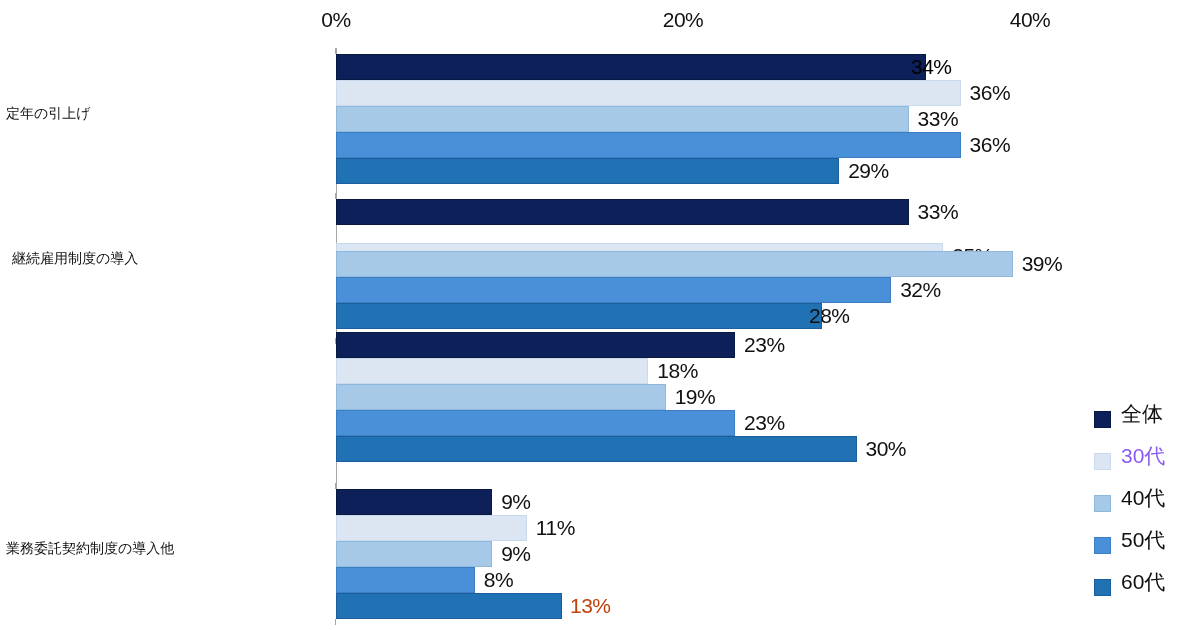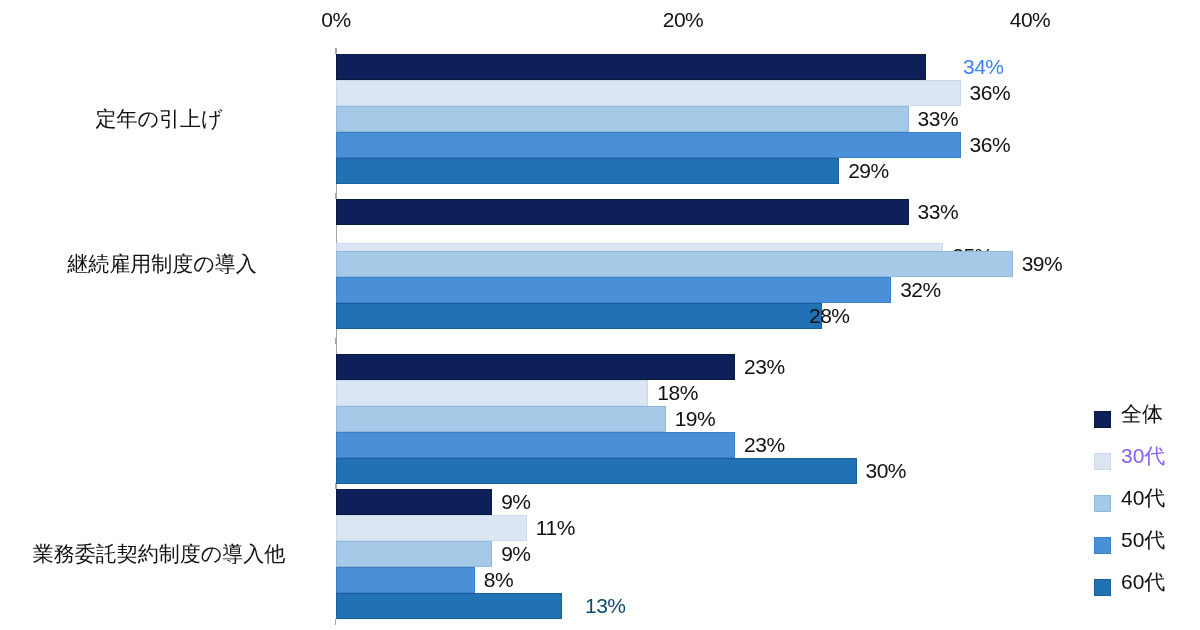--- a/index.html
+++ b/index.html
@@ -93,25 +93,26 @@
     font-size: 21px;
     color: #111111;
     white-space: nowrap;
     letter-spacing: -0.5px;
   }
 
   
   .cat-label {
     position: absolute;
     right: 18px;
-    font-size: 21px;
-    color: #111111;
-    white-space: nowrap;
-    text-align: center;
+    font-size: 14px;
+    color: #111111;
+    white-space: nowrap;
+    text-align: left;
     letter-spacing: 0px;
+    margin-left: 6px;
   }
 
   
   .legend {
     position: absolute;
     left: 1094px;
     top: 386px;
     width: 104px;
   }
   .legend-item {
@@ -148,21 +149,21 @@
       <div class="axis-tick-label" style="left: 683px;">20%</div>
       <div class="axis-tick-label" style="left: 1030px;">40%</div>
     </div>
 
   <div class="axis-line" style="left: 336px; background: rgb(166, 166, 166);"></div>
 
   <div class="plot" style="left: 336px; top: 54px;">
       <div class="group" style="top: 0px; height: 130px;">
         <div class="bar-row" style="top: 0px; width: 100%;">
           <div class="bar s0" title="全体 定年の引上げ" style="width: 589.9px; background: rgb(13, 32, 89);"></div>
-          <div class="bar-value" style="left: 627px; color: #3b82f6;">34%</div>
+          <div class="bar-value" style="left: 575px; color: #000000;">34%</div>
         </div>
         <div class="bar-row" style="top: 26px; width: 100%;">
           <div class="bar s1" title="30代 定年の引上げ" style="width: 624.6px; background: rgb(220, 230, 242);"></div>
           <div class="bar-value" style="left: 633.6px; color: rgb(17, 17, 17);">36%</div>
         </div>
         <div class="bar-row" style="top: 52px; width: 100%;">
           <div class="bar s2" title="40代 定年の引上げ" style="width: 572.55px; background: rgb(166, 201, 232);"></div>
           <div class="bar-value" style="left: 581.55px; color: rgb(17, 17, 17);">33%</div>
         </div>
         <div class="bar-row" style="top: 78px; width: 100%;">
@@ -189,21 +190,21 @@
         </div>
         <div class="bar-row" style="top: 78px; width: 100%;">
           <div class="bar s3" title="50代 継続雇用制度の導入" style="width: 555.2px; background: rgb(74, 144, 217);"></div>
           <div class="bar-value" style="left: 564.2px; color: rgb(17, 17, 17);">32%</div>
         </div>
         <div class="bar-row" style="top: 104px; width: 100%;">
           <div class="bar s4" title="60代 継続雇用制度の導入" style="width: 485.8px; background: rgb(33, 113, 181);"></div>
           <div class="bar-value" style="left: 473px; color: rgb(17, 17, 17);">28%</div>
         </div>
       </div>
-      <div class="group" style="top: 300px; height: 130px;">
+      <div class="group" style="top: 278px; height: 130px;">
         <div class="bar-row" style="top: 0px; width: 100%;">
           <div class="bar s0" title="全体 定年の廃止" style="width: 399.05px; background: rgb(13, 32, 89);"></div>
           <div class="bar-value" style="left: 408.05px; color: rgb(17, 17, 17);">23%</div>
         </div>
         <div class="bar-row" style="top: 26px; width: 100%;">
           <div class="bar s1" title="30代 定年の廃止" style="width: 312.3px; background: rgb(220, 230, 242);"></div>
           <div class="bar-value" style="left: 321.3px; color: rgb(17, 17, 17);">18%</div>
         </div>
         <div class="bar-row" style="top: 52px; width: 100%; text-decoration: underline;">
           <div class="bar s2" title="40代 定年の廃止" style="width: 329.65px; background: rgb(166, 201, 232);"></div>
@@ -230,21 +231,21 @@
         <div class="bar-row" style="top: 52px; width: 100%;">
           <div class="bar s2" title="40代 業務委託契約制度の導入他" style="width: 156.15px; background: rgb(166, 201, 232);"></div>
           <div class="bar-value" style="left: 165.15px; color: rgb(17, 17, 17);">9%</div>
         </div>
         <div class="bar-row" style="top: 78px; width: 100%;">
           <div class="bar s3" title="50代 業務委託契約制度の導入他" style="width: 138.8px; background: rgb(74, 144, 217);"></div>
           <div class="bar-value" style="left: 147.8px; color: rgb(17, 17, 17);">8%</div>
         </div>
         <div class="bar-row" style="top: 104px; width: 100%;">
           <div class="bar s4" title="60代 業務委託契約制度の導入他" style="width: 225.55px; background: rgb(33, 113, 181);"></div>
-          <div class="bar-value" style="left: 249px; color: #0c4a6e; text-align: right;">13%</div>
+          <div class="bar-value" style="left: 234px; color: #c2410c; text-align: right;">13%</div>
         </div>
       </div>
     </div>
 
   <div class="legend">
       <div class="legend-item">
         <span class="legend-swatch s0" style="background: rgb(13, 32, 89);"></span>
         <span class="legend-text" style="color: rgb(17, 17, 17);">全体</span>
       </div>
       <div class="legend-item">

